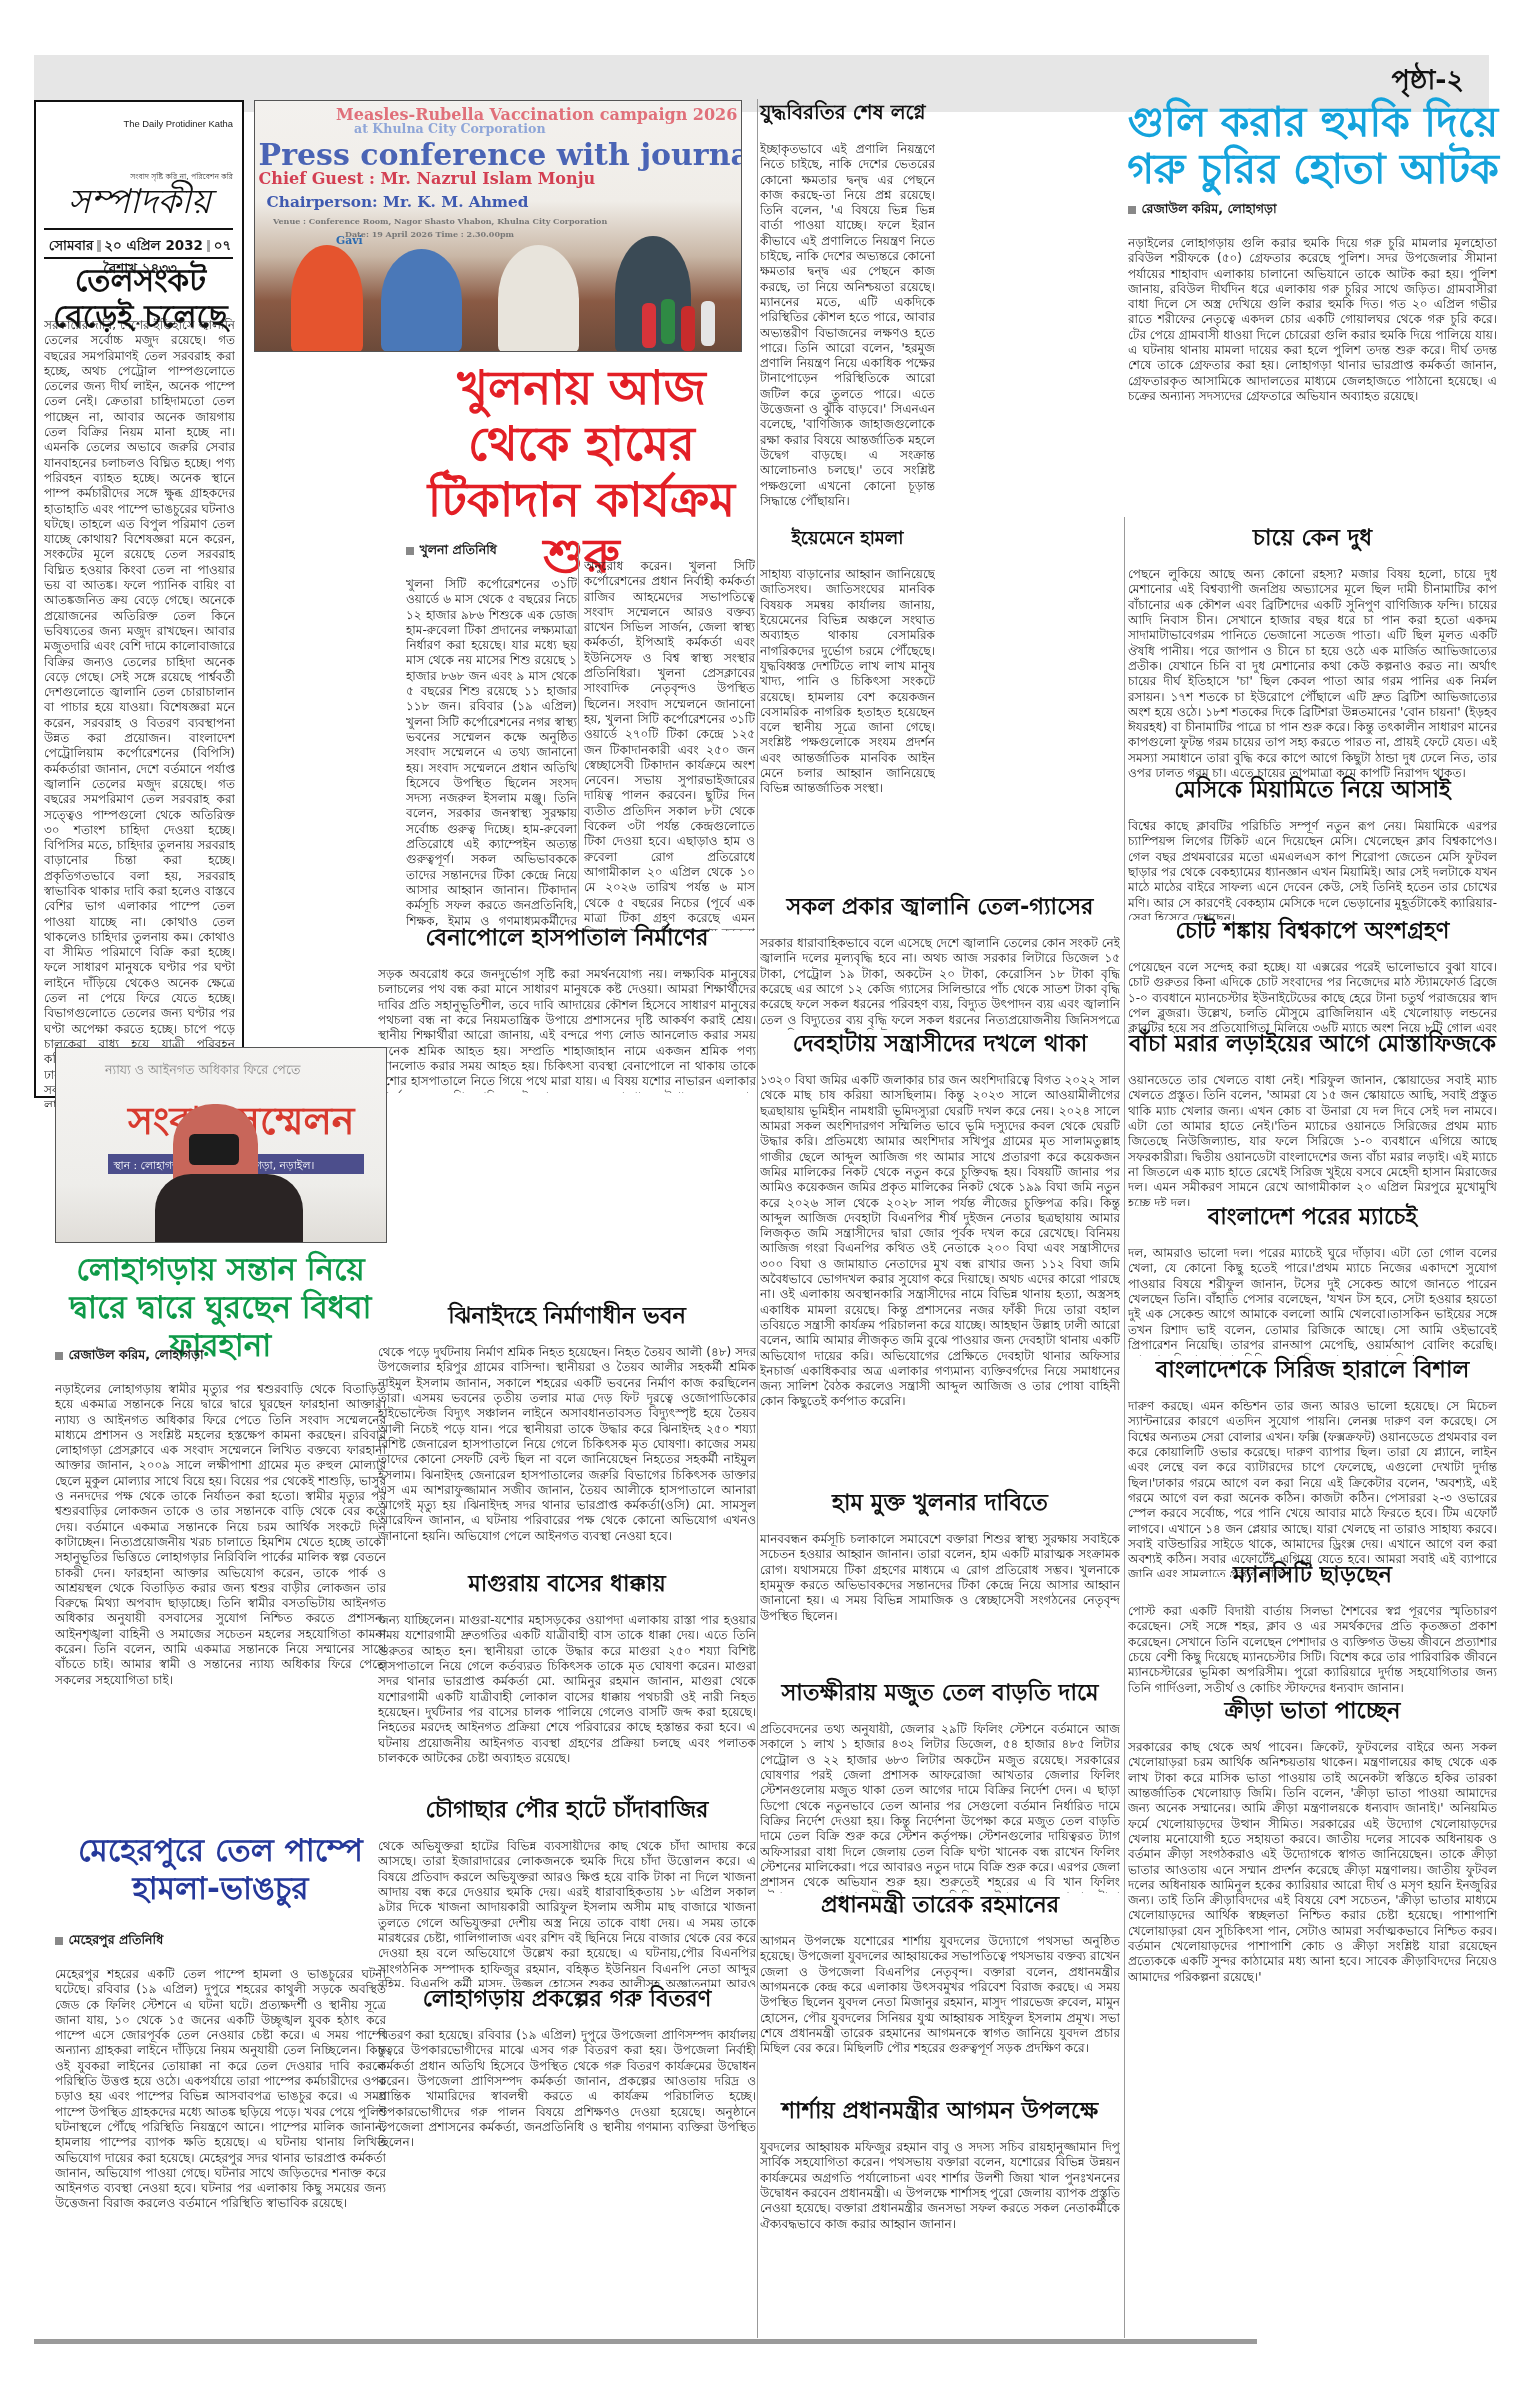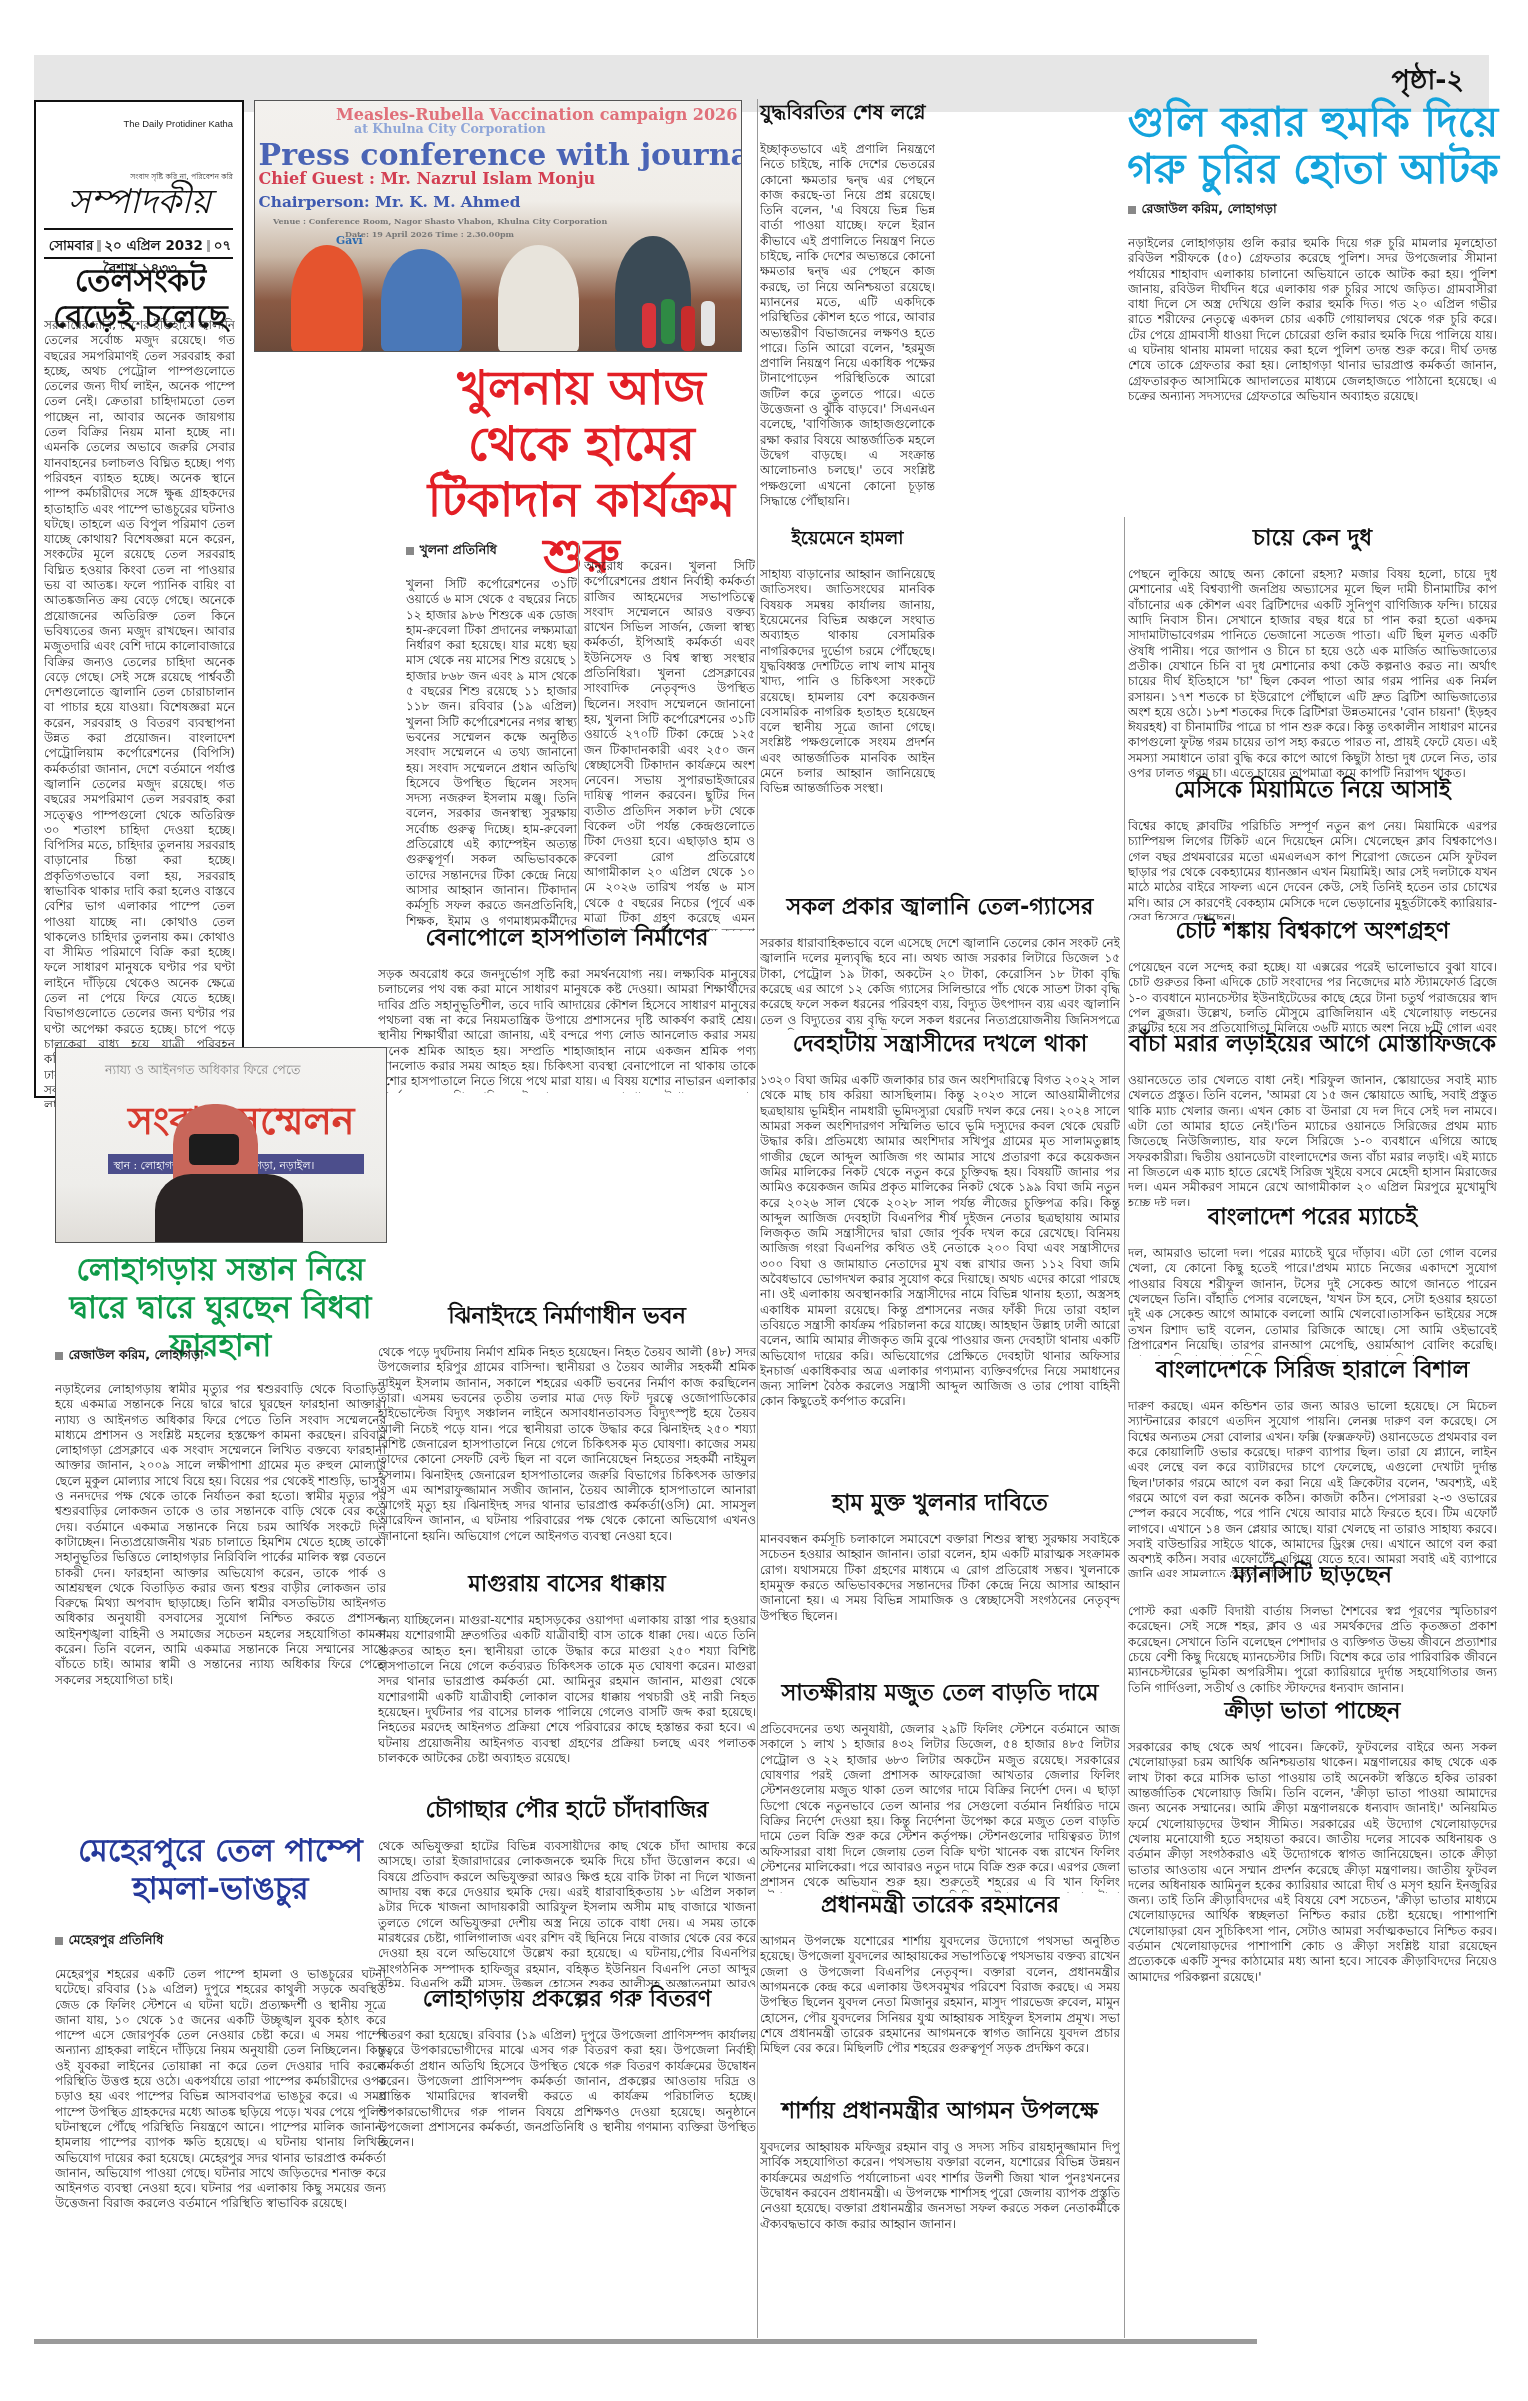--- a/index.html
+++ b/index.html
@@ -100,21 +100,21 @@
   <div class="mast-rule" style="top:155px"></div>
   <div class="mast-headline">তেলসংকট বেড়েই চলেছে</div>
   <div class="mast-body body-text">সরকারের দাবি, দেশের ইতিহাসে জ্বালানি তেলের সর্বোচ্চ মজুদ রয়েছে। গত বছরের সমপরিমাণই তেল সরবরাহ করা হচ্ছে, অথচ পেট্রোল পাম্পগুলোতে তেলের জন্য দীর্ঘ লাইন, অনেক পাম্পে তেল নেই। ক্রেতারা চাহিদামতো তেল পাচ্ছেন না, আবার অনেক জায়গায় তেল বিক্রির নিয়ম মানা হচ্ছে না। এমনকি তেলের অভাবে জরুরি সেবার যানবাহনের চলাচলও বিঘ্নিত হচ্ছে। পণ্য পরিবহন ব্যাহত হচ্ছে। অনেক স্থানে পাম্প কর্মচারীদের সঙ্গে ক্ষুব্ধ গ্রাহকদের হাতাহাতি এবং পাম্পে ভাঙচুরের ঘটনাও ঘটছে। তাহলে এত বিপুল পরিমাণ তেল যাচ্ছে কোথায়? বিশেষজ্ঞরা মনে করেন, সংকটের মূলে রয়েছে তেল সরবরাহ বিঘ্নিত হওয়ার কিংবা তেল না পাওয়ার ভয় বা আতঙ্ক। ফলে প্যানিক বায়িং বা আতঙ্কজনিত ক্রয় বেড়ে গেছে। অনেকে প্রয়োজনের অতিরিক্ত তেল কিনে ভবিষ্যতের জন্য মজুদ রাখছেন। আবার মজুতদারি এবং বেশি দামে কালোবাজারে বিক্রির জন্যও তেলের চাহিদা অনেক বেড়ে গেছে। সেই সঙ্গে রয়েছে পার্শ্ববর্তী দেশগুলোতে জ্বালানি তেল চোরাচালান বা পাচার হয়ে যাওয়া। বিশেষজ্ঞরা মনে করেন, সরবরাহ ও বিতরণ ব্যবস্থাপনা উন্নত করা প্রয়োজন। বাংলাদেশ পেট্রোলিয়াম কর্পোরেশনের (বিপিসি) কর্মকর্তারা জানান, দেশে বর্তমানে পর্যাপ্ত জ্বালানি তেলের মজুদ রয়েছে। গত বছরের সমপরিমাণ তেল সরবরাহ করা সত্ত্বেও পাম্পগুলো থেকে অতিরিক্ত ৩০ শতাংশ চাহিদা দেওয়া হচ্ছে। বিপিসির মতে, চাহিদার তুলনায় সরবরাহ বাড়ানোর চিন্তা করা হচ্ছে। প্রকৃতিগতভাবে বলা হয়, সরবরাহ স্বাভাবিক থাকার দাবি করা হলেও বাস্তবে বেশির ভাগ এলাকার পাম্পে তেল পাওয়া যাচ্ছে না। কোথাও তেল থাকলেও চাহিদার তুলনায় কম। কোথাও বা সীমিত পরিমাণে বিক্রি করা হচ্ছে। ফলে সাধারণ মানুষকে ঘণ্টার পর ঘণ্টা লাইনে দাঁড়িয়ে থেকেও অনেক ক্ষেত্রে তেল না পেয়ে ফিরে যেতে হচ্ছে। বিভাগগুলোতে তেলের জন্য ঘণ্টার পর ঘণ্টা অপেক্ষা করতে হচ্ছে। চাপে পড়ে চালকেরা বাধ্য হয়ে যাত্রী পরিবহন কমিয়ে দিয়েছেন। গত শুক্রবার রাজধানী ঢাকার বিভিন্ন পাম্পে ঘুরে দেখা গেছে, সকাল থেকেই পাম্পগুলোতে লম্বা লাইন। অনেক পাম্প সাইনবোর্ড ঝুলিয়ে দিয়েছে তেল নেই। সেই সঙ্গে রয়েছে পার্শ্ববর্তী দেশে তেল চোরাচালান ও মজুতদারির আশঙ্কা। সরকার ও সংশ্লিষ্ট কর্তৃপক্ষের উচিত দ্রুত বাজার তদারকি জোরদার করা, মজুতদার ও অসাধু ব্যবসায়ীদের বিরুদ্ধে কঠোর ব্যবস্থা নেওয়া এবং সরবরাহ ব্যবস্থা স্বাভাবিক করা। এ জন্য বিভাগীয় ও জেলা পর্যায়ে নিয়মিত অভিযান পরিচালনা করতে হবে। মানুষের দুর্ভোগ লাঘবে দ্রুত কার্যকর ব্যবস্থা নিতে হবে।</div>
 </div>
 
 <div class="photo photo-press">
   <div class="banner-line" style="top:3.6px;left:81px;font-size:16px;color:#e0707a;">Measles-Rubella Vaccination campaign 2026</div>
   <div class="banner-line" style="top:20px;left:99px;font-size:12.6px;color:#8fa6d8;">at Khulna City Corporation</div>
   <div class="banner-line" style="top:36px;font-size:30px;color:#4a64b5;">Press conference with journalist.</div>
   <div class="banner-line" style="top:68px;font-size:16px;color:#d33f52;">Chief Guest : Mr. Nazrul Islam Monju</div>
-  <div class="banner-line" style="top:92px;font-size:15.3px;color:#3f5ab0;">Chairperson: Mr. K. M. Ahmed</div>
+  <div class="banner-line" style="top:92px;font-size:15.3px;color:#3f5ab0;margin-left:8px;">Chairperson: Mr. K. M. Ahmed</div>
   <div class="banner-line" style="top:115px;left:18px;font-size:8px;color:#777;">Venue : Conference Room, Nagor Shasto Vhabon, Khulna City Corporation</div>
   <div class="banner-line" style="top:128px;left:90px;font-size:8px;color:#777;">Date: 19 April 2026    Time : 2.30.00pm</div>
   <div class="banner-line" style="top:133px;left:81px;font-size:10.8px;color:#2a6ab0;">Gavi</div>
   <div class="person" style="left:36px;top:144px;width:72px;height:108px;background:#e5542e;"></div>
   <div class="person" style="left:126px;top:148px;width:81px;height:103px;background:#4a78b8;"></div>
   <div class="person" style="left:243px;top:144px;width:81px;height:108px;background:#e8e4dc;"></div>
   <div class="person" style="left:360px;top:135px;width:76px;height:117px;background:#3a4a55;"></div>
   <div class="mic" style="left:387px;top:202px;background:#d8343a;"></div>
   <div class="mic" style="left:406px;top:198px;background:#2f8a44;"></div>
   <div class="mic" style="left:426px;top:205px;background:#c82c2c;"></div>

